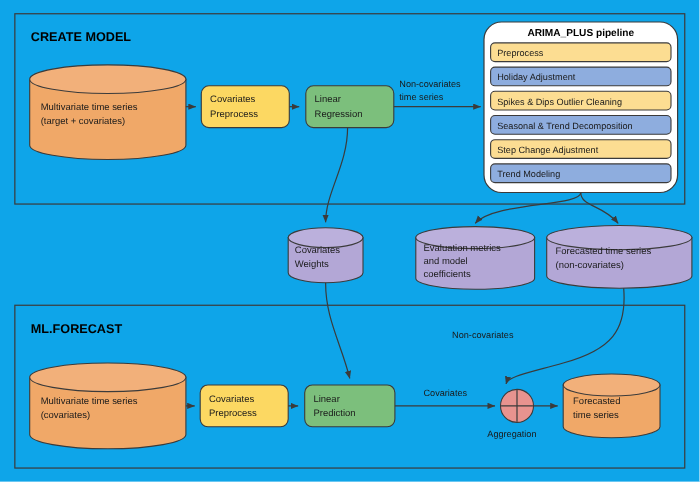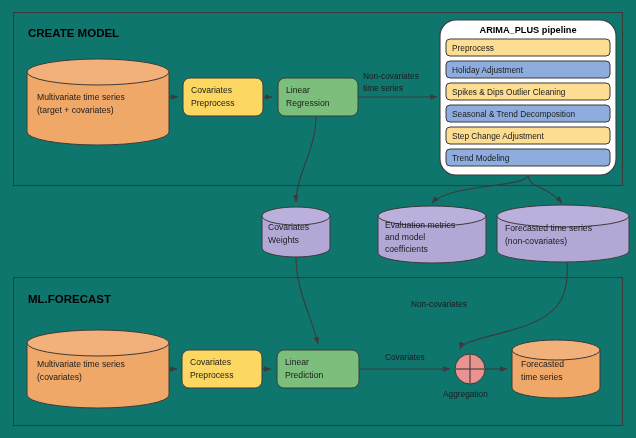--- a/index.html
+++ b/index.html
@@ -4,21 +4,21 @@
 <style>
   html, body {
     margin: 0;
     padding: 0;
     background: #ffffff;
   }
   #canvas {
     position: relative;
     width: 636px;
     height: 438px;
-    background: #0f766e;
+    background: #0ea5e9;
     font-family: "Liberation Sans", sans-serif;
     overflow: hidden;
   }
   svg { display: block; }
   .diagram-svg {
     position: absolute;
     left: 0; top: 0;
     width: 636px;
     height: 438px;
   }

